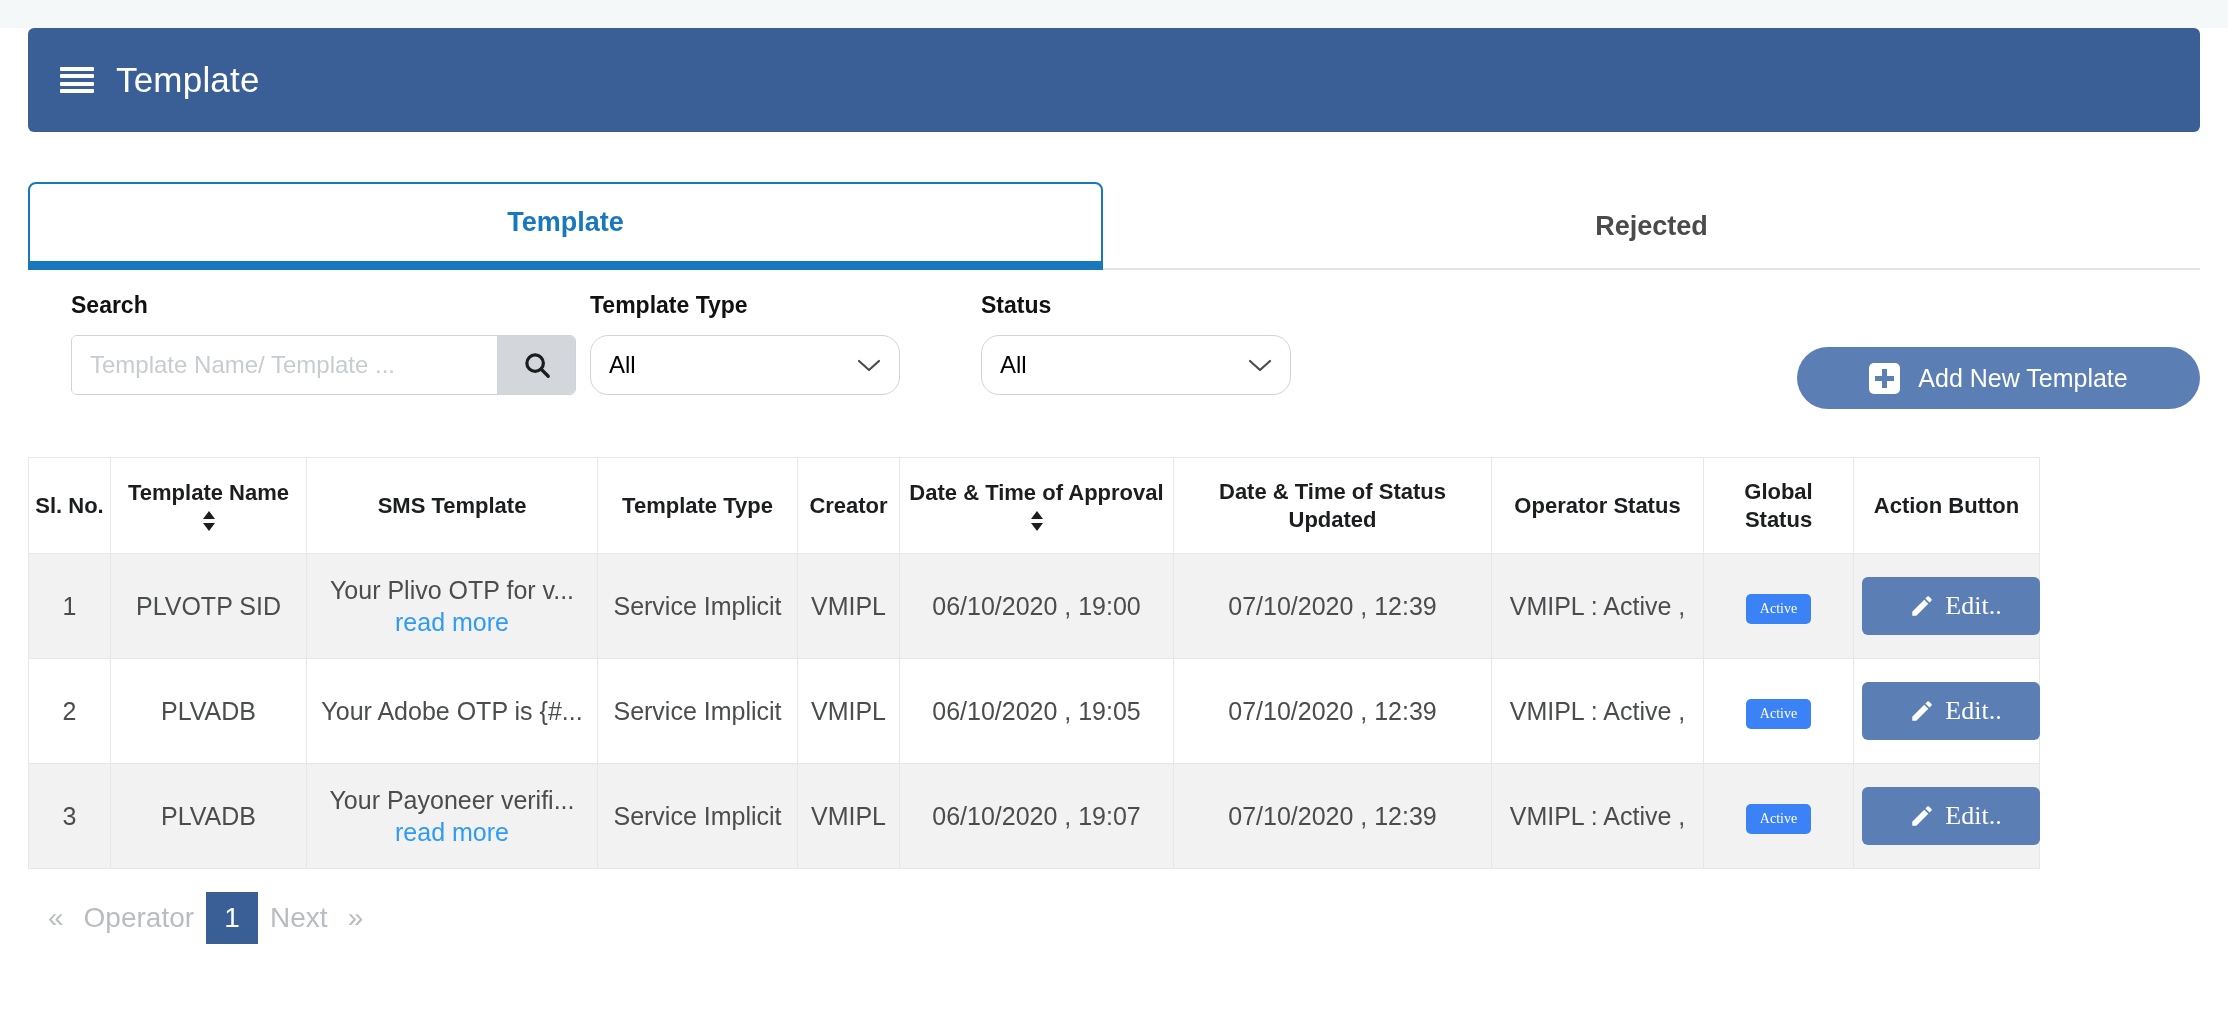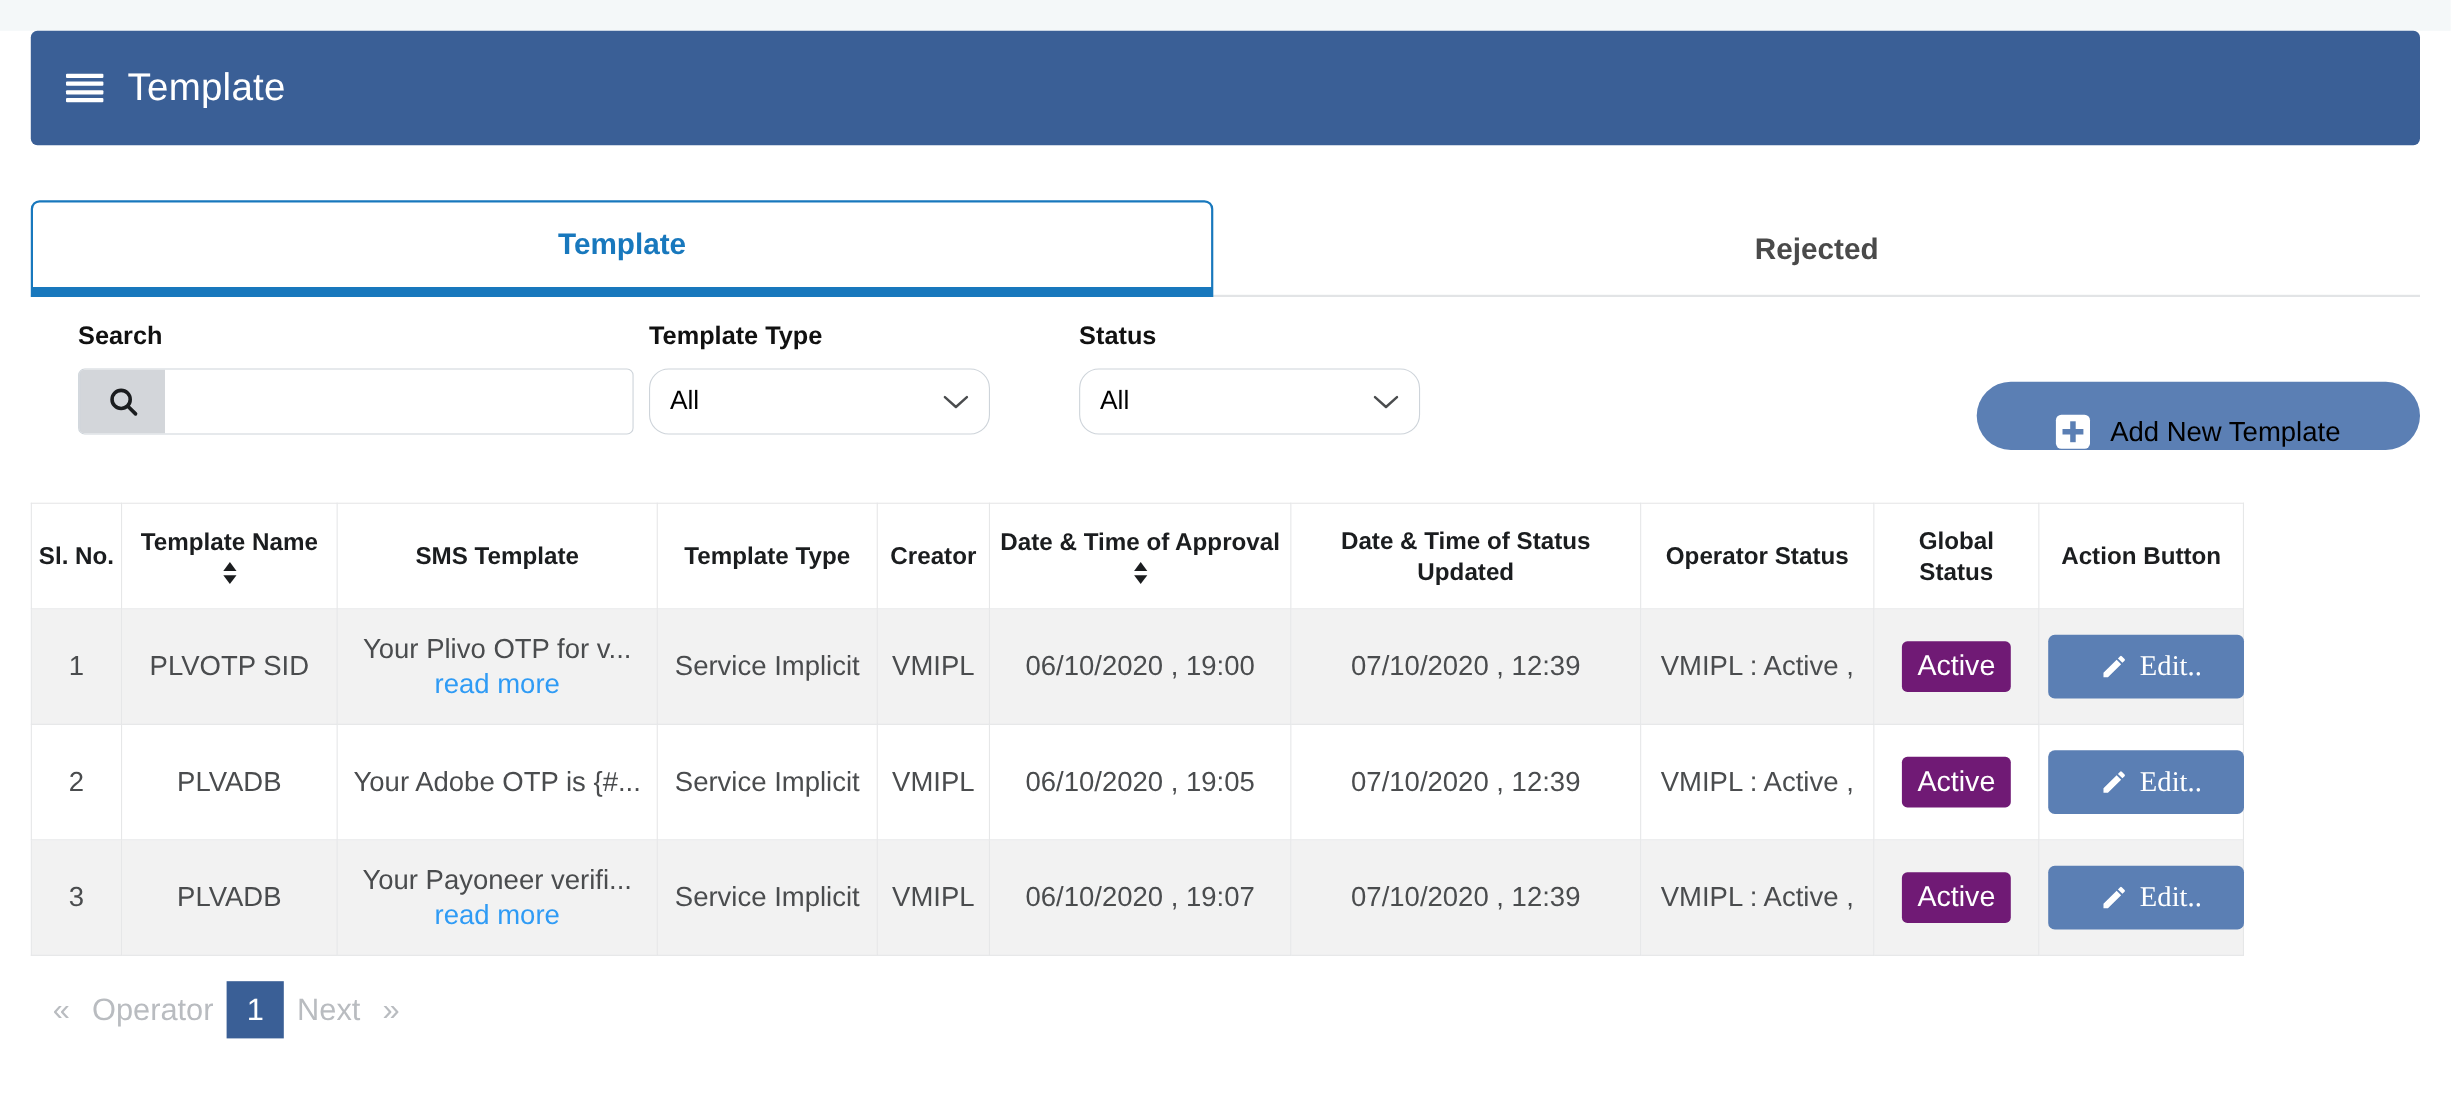--- a/index.html
+++ b/index.html
@@ -125,22 +125,22 @@
   .chevron {
     position: absolute; right: 18px; top: 50%;
     transform: translateY(-50%);
     pointer-events: none;
   }
   .add-btn {
     position: absolute; top: 55px; right: 0;
     width: 403px; height: 62px;
     background: #5b7fb4;
     border: none; border-radius: 31px;
-    color: #000000; font-size: 25px;
-    display: flex; align-items: flex-end; justify-content: center;
+    color: #ffffff; font-size: 25px;
+    display: flex; align-items: center; justify-content: center;
     gap: 18px; cursor: pointer;
     font-family: "Liberation Sans", sans-serif;
   }
   .plus-icon {
     width: 31px; height: 31px;
     background: #fff; border-radius: 5px;
     position: relative; flex: none;
   }
   .plus-icon::before, .plus-icon::after {
     content: ""; position: absolute; background: #5b7fb4;
@@ -174,23 +174,23 @@
     line-height: 1.28;
   }
   tbody tr.odd td { background: #f2f2f2; }
   tbody tr.even td { background: #ffffff; }
   .sort-arrows {
     display: block; margin: 4px auto 0; width: 16px;
   }
   .read-more { color: #2f9bf5; cursor: pointer; }
   .badge-active {
     display: inline-block;
-    background: #701a75; color: #fff;
-    font-size: 26px;
-    padding: 6px 14px; border-radius: 5px;
+    background: #3b82f6; color: #fff;
+    font-size: 14px;
+    padding: 6px 14px; border-radius: 5px; font-family: Liberation Serif, serif;
   }
   .edit-btn {
     width: 178px; height: 58px;
     background: #5b7fb4; border: none; border-radius: 6px;
     color: #fff; font-size: 26px;
     font-family: "Liberation Serif", serif;
     display: inline-flex; align-items: center; justify-content: center;
     gap: 10px; cursor: pointer; padding-left: 15px;
   }
   
@@ -247,20 +247,21 @@
     <div class="tab tab-inactive">
       <span>Rejected</span>
     </div>
   </div>
 
   <div class="filters">
 
     <div class="f-block f-search">
       <label class="f-label">Search</label>
       <div class="search-wrap">
+        <input class="search-input" type="text" value="" placeholder="Template Name/ Template ..." style="">
         <button class="search-btn">
           <svg width="30" height="30" viewBox="0 0 24 24" fill="none" stroke="#1b1d1f" stroke-width="2.6">
             <circle cx="10.5" cy="10.5" r="6.6"></circle>
             <line x1="15.4" y1="15.4" x2="21" y2="21" stroke-linecap="round"></line>
           </svg>
         </button>
       </div>
     </div>
 
     <div class="f-block f-type">

